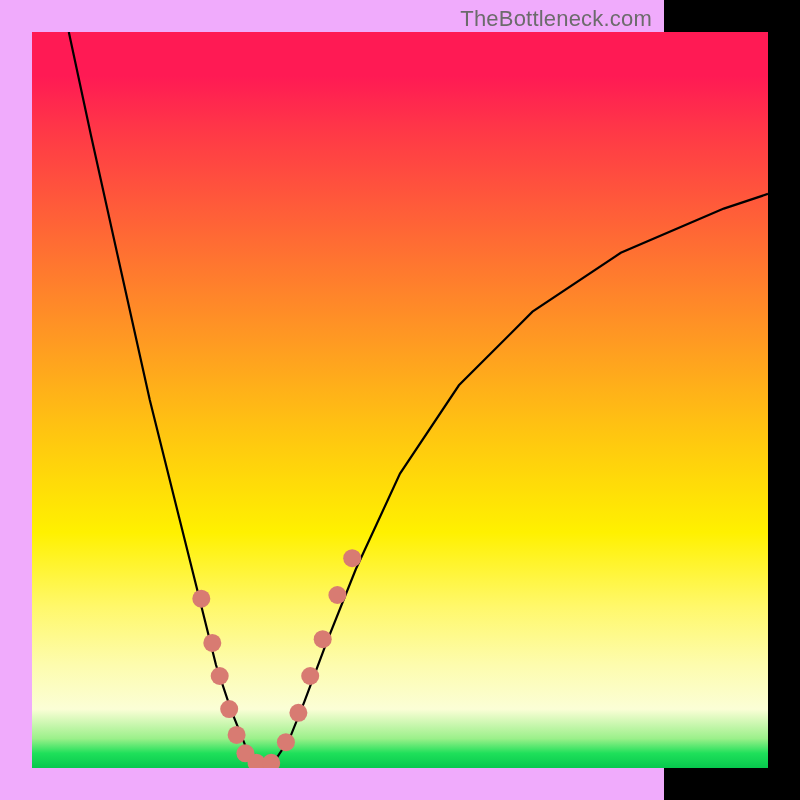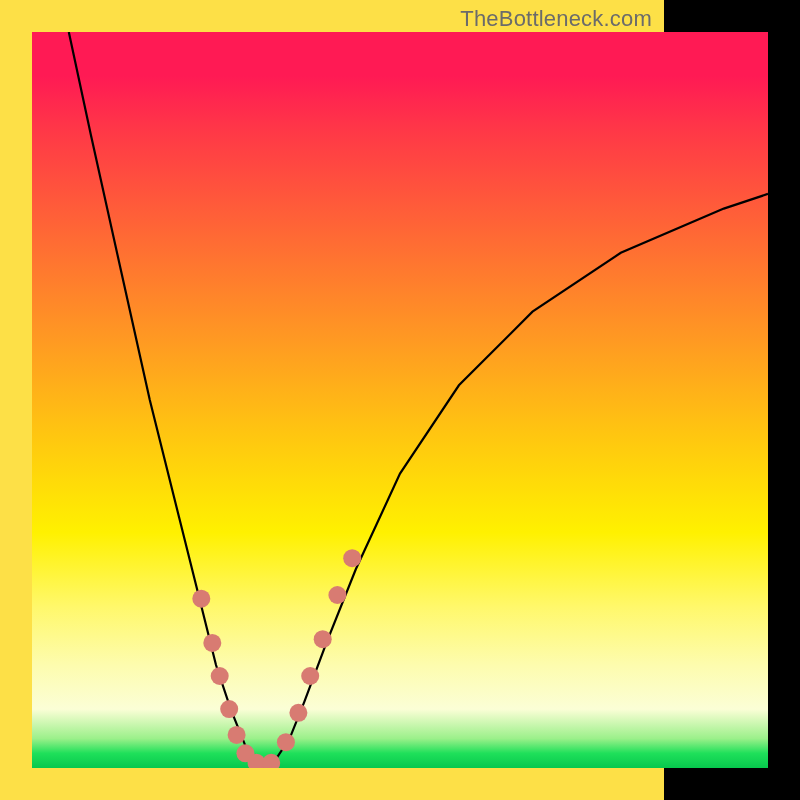--- a/index.html
+++ b/index.html
@@ -9,21 +9,21 @@
     height: 800px;
     background: #000;
     overflow: hidden;
   }
   .frame {
     position: absolute;
     left: 0;
     top: 0;
     width: 664px;
     height: 800px;
-    background: #fde047;
+    background: #f0abfc;
   }
   .plot {
     position: absolute;
     left: 32px;
     top: 32px;
     width: 736px;
     height: 736px;
     background: linear-gradient(
       to bottom,
       #ff1a54 0%,

